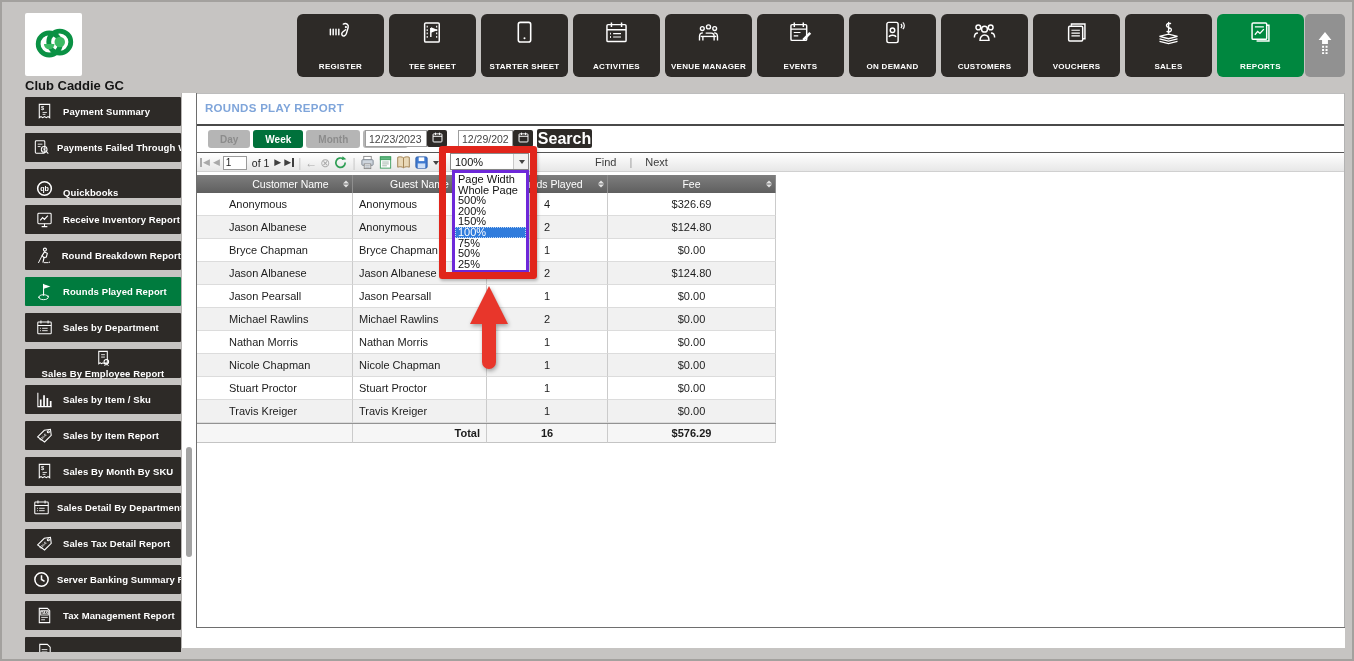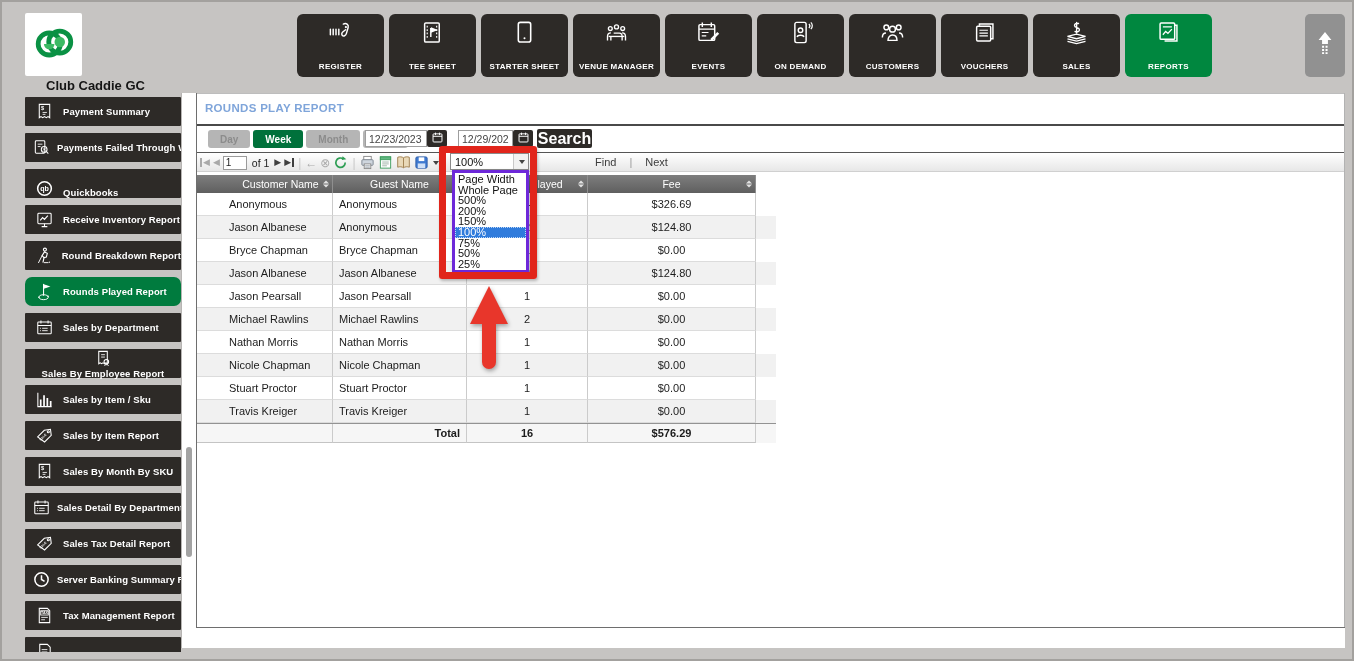--- a/index.html
+++ b/index.html
@@ -4,21 +4,21 @@
 <style>
   html,body{margin:0;padding:0;background:#8f8d8a;}
   #screen{position:relative;width:1354px;height:661px;background:#c6c4c2;overflow:hidden;
           font-family:"Liberation Sans",sans-serif;box-shadow:inset 0 0 0 2px #a3a19e;}
   #screen *{box-sizing:border-box;}
 
   
   #logo-box{position:absolute;left:25px;top:13px;width:57px;height:63px;background:#fff;border-radius:2px;
             display:flex;align-items:center;justify-content:center;}
   #logo-box svg{width:46px;height:46px;}
-  #app-name{position:absolute;left:25px;top:78px;font-size:13px;font-weight:bold;color:#151515;white-space:nowrap;margin-left:21px;}
+  #app-name{position:absolute;left:25px;top:78px;font-size:13px;font-weight:bold;color:#151515;white-space:nowrap;}
   #nav-buttons{position:absolute;left:297px;top:14px;display:flex;gap:5px;}
   .nav-btn{position:relative;width:87px;height:63px;background:#2D2A27;border-radius:6px;color:#fff;
            display:flex;flex-direction:column;align-items:center;justify-content:space-between;
            padding-bottom:6px;cursor:pointer;}
   .nav-btn.active{background:#00873F;}
   .nav-icon{height:36px;display:flex;align-items:center;justify-content:center;margin-bottom:1px;}
   .nav-icon svg{width:27px;height:27px;}
   .nav-label{font-size:8px;font-weight:bold;letter-spacing:.3px;white-space:nowrap;}
   #scroll-up-btn{position:absolute;left:1305px;top:14px;width:40px;height:63px;background:#919191;
                  border-radius:5px;color:#fff;display:flex;align-items:center;justify-content:center;cursor:pointer;}
@@ -105,21 +105,21 @@
       display:flex;align-items:center;justify-content:center;border-right:1px solid #8f8f8f;cursor:pointer;}
   .sort{position:absolute;right:3px;top:50%;transform:translateY(-50%);display:flex;flex-direction:column;gap:1px;}
   .sort i{display:block;width:0;height:0;border-left:3.5px solid transparent;border-right:3.5px solid transparent;}
   .sort .up{border-bottom:3.5px solid #e3e3e3;}
   .sort .dn{border-top:3.5px solid #e3e3e3;}
   .tr{display:flex;height:23px;background:#fff;}
   .tr.alt{background:#f1f1f1;}
   .td{font-size:11px;color:#1c1c1c;display:flex;align-items:center;border-right:1px solid #cbcbcb;
       border-bottom:1px solid #dcdcdc;padding:0 6px;white-space:nowrap;overflow:hidden;}
   .td.num{justify-content:center;}
-  .c0{width:136px;padding-left:32px;} .c1{width:134px;} .c2{width:121px;} .c3{width:168px;}
+  .c0{width:156px;padding-left:32px;} .c1{width:134px;} .c2{width:121px;} .c3{width:168px;}
   #total-row{display:flex;height:20px;background:#f6f6f6;border-top:1px solid #939393;font-weight:bold;}
   #total-row .td{border-bottom:1px solid #c4c4c4;font-weight:bold;}
   #total-row .lbl{justify-content:flex-end;}
 
   
   #annotation-box{position:absolute;left:439px;top:146px;width:98px;height:133px;border:7px solid #E1251B;
                   border-radius:3px;z-index:50;box-shadow:1px 2px 3px rgba(0,0,0,.25);pointer-events:none;}
   #annotation-arrow{position:absolute;left:464px;top:279px;width:50px;height:100px;z-index:48;
                     filter:drop-shadow(1.5px 2px 2px rgba(0,0,0,.35));pointer-events:none;}
 </style>
@@ -170,20 +170,33 @@
               <rect x="6.5" y="3" width="11" height="17.5" rx="1.8"></rect>
               <circle cx="12" cy="17.2" r=".9" fill="currentColor" stroke="none"></circle>
             </g>
           </svg>
         </span>
         <div class="nav-label">STARTER SHEET</div>
       </div>
       <div class="nav-btn">
         <span class="nav-icon">
           <svg viewBox="0 0 24 24">
+            <g fill="none" stroke="currentColor" stroke-width="1.3">
+              <rect x="3.5" y="5" width="17" height="15" rx="1"></rect>
+              <path d="M3.5 9.5h17M7.5 3v4M16.5 3v4"></path>
+              <path d="M9 13h7M9 16h7" stroke-width="1.1"></path>
+              <path d="M6.3 13h.8M6.3 16h.8" stroke-width="1.6"></path>
+            </g>
+          </svg>
+        </span>
+        <div class="nav-label">ACTIVITIES</div>
+      </div>
+      <div class="nav-btn">
+        <span class="nav-icon">
+          <svg viewBox="0 0 24 24">
             <g fill="none" stroke="currentColor" stroke-width="1.2">
               <circle cx="6.5" cy="8.5" r="1.7"></circle>
               <circle cx="12" cy="7" r="1.8"></circle>
               <circle cx="17.5" cy="8.5" r="1.7"></circle>
               <path d="M4 19v-3.5c0-2 1.3-3.2 3-3.2M20 19v-3.5c0-2-1.3-3.2-3-3.2M9.5 12.5h5c1.6 0 2.5 1.2 2.5 3V19M7 15.5V19"></path>
               <path d="M5 15.5h14"></path>
             </g>
           </svg>
         </span>
         <div class="nav-label">VENUE MANAGER</div>
@@ -328,21 +341,21 @@
               <circle cx="11.5" cy="3.8" r="1.6"></circle>
               <path d="M11 6.2l-2.5 4 2 2-1 4.8"></path>
               <path d="M11 6.2l3 1.5-1 4-2.5.5"></path>
               <path d="M8.5 10.2L4.8 17.5M14.8 17.5h-4" stroke-width="1"></path>
               <circle cx="16.2" cy="17" r=".7" fill="currentColor" stroke="none"></circle>
             </g>
           </svg>
         </span>
         <span class="sb-label">Round Breakdown Report</span>
       </div>
-      <div class="sb-item active" style="top: 180px; border-radius: 7px;">
+      <div class="sb-item active" style="top: 180px;">
         <span class="sb-icon">
           <svg viewBox="0 0 20 20">
             <g fill="none" stroke="currentColor" stroke-width="1.1" stroke-linecap="round">
               <path d="M9 2.5v11.5"></path>
               <path d="M9 3l5.5 1.8L9 6.6z" fill="currentColor"></path>
               <path d="M4 16c0-1.5 2.2-2.6 5-2.6s5 1.1 5 2.6-2.2 2.6-5 2.6-5-1.1-5-2.6z" stroke-width="1"></path>
               <circle cx="13.8" cy="15" r=".8" fill="currentColor" stroke="none"></circle>
             </g>
           </svg>
         </span>

